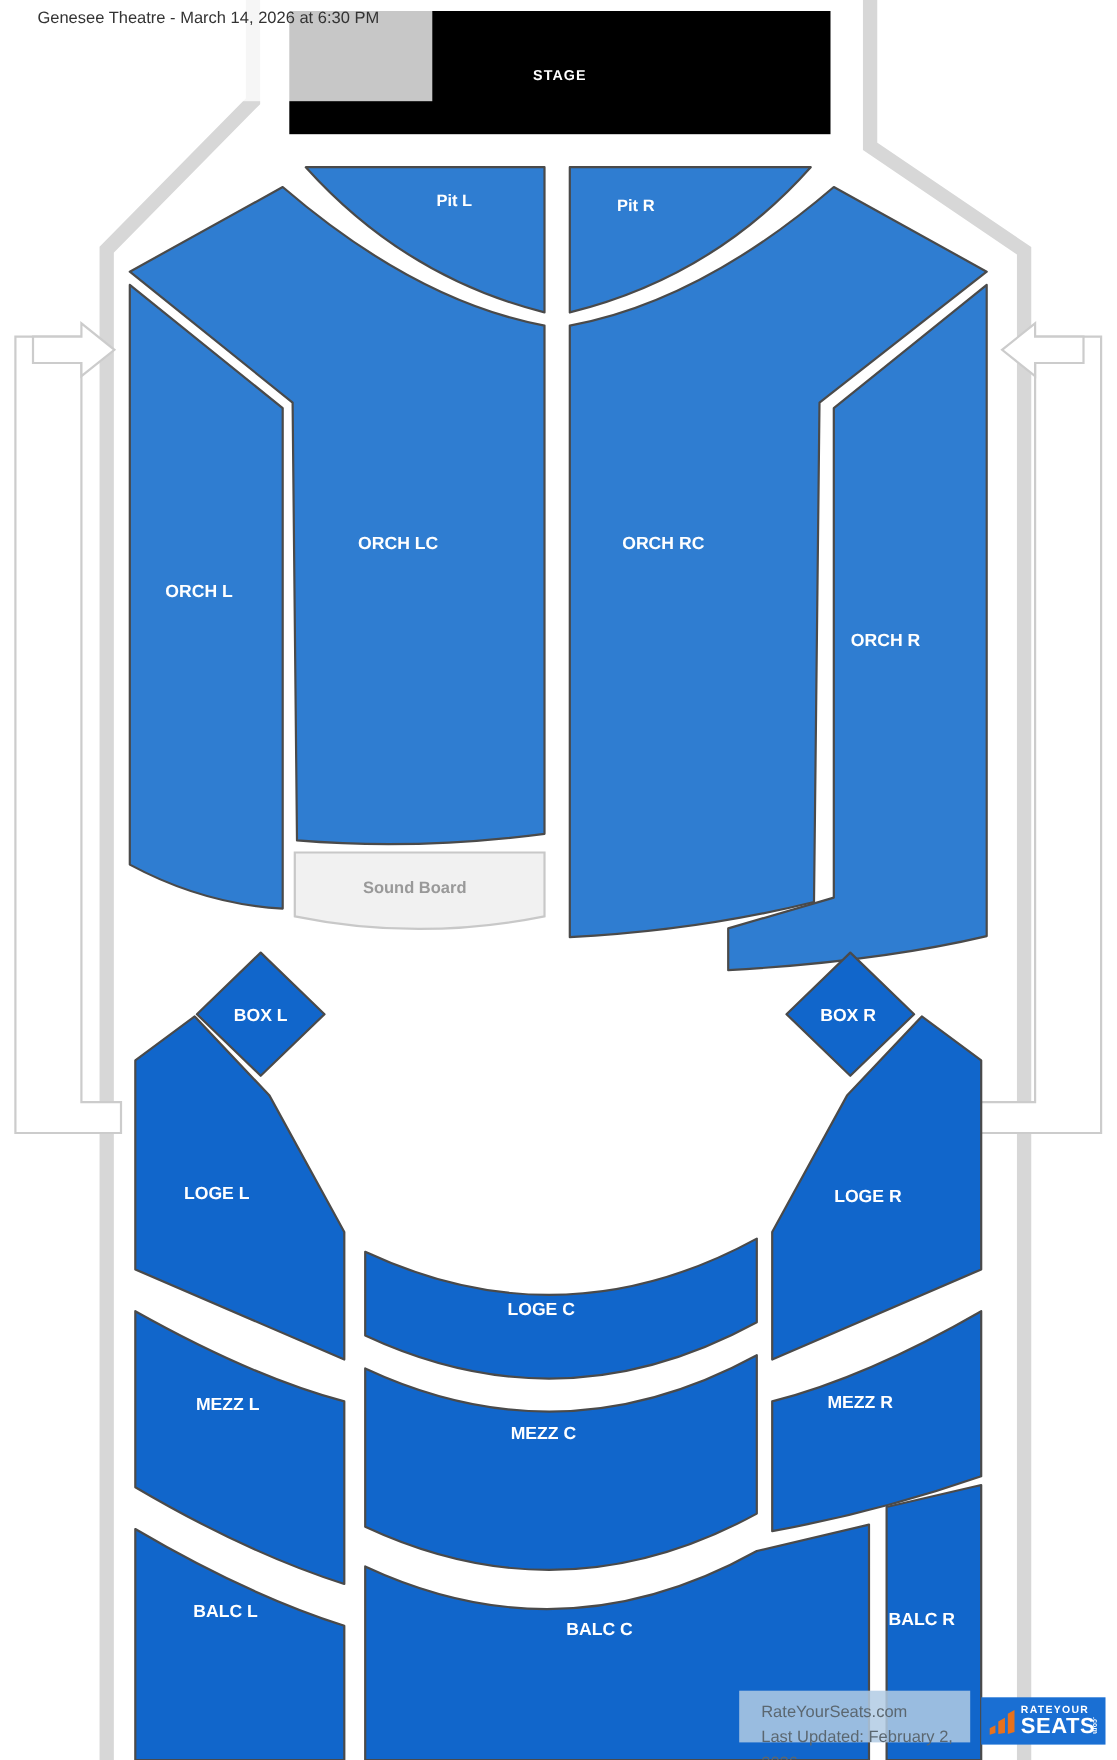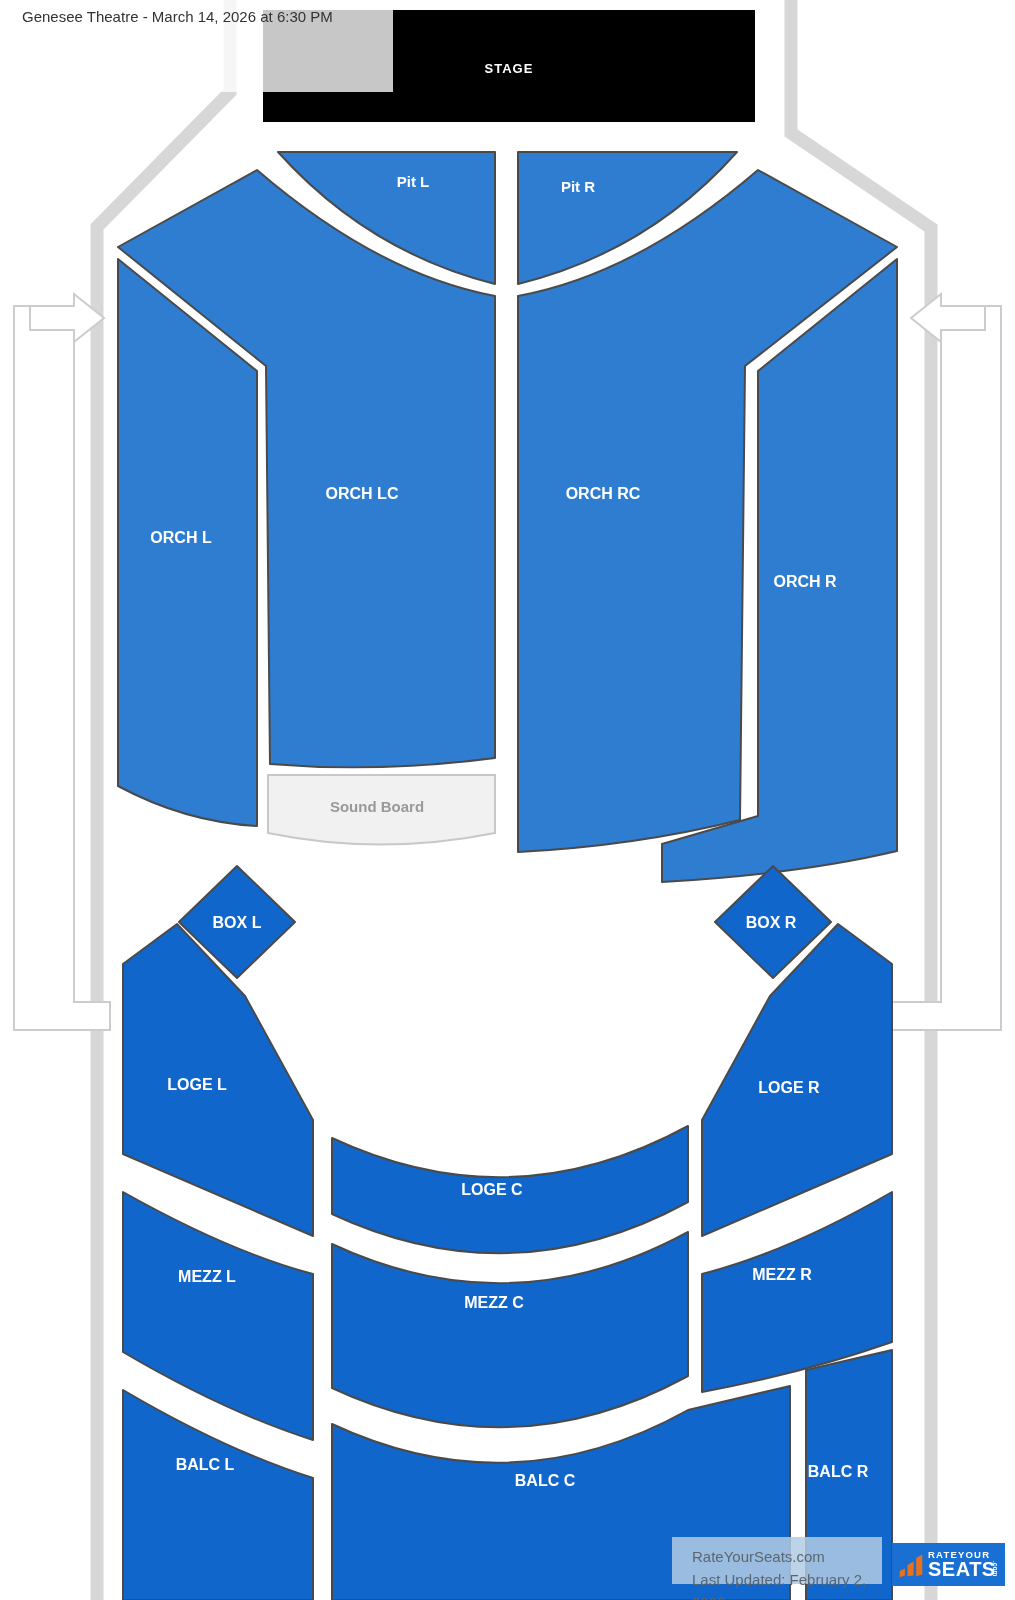--- a/index.html
+++ b/index.html
@@ -17,21 +17,21 @@
   .sec.lower{fill:var(--section-secondary);}
   .soundboard{fill:var(--soundboard-bg);stroke:var(--soundboard-border);stroke-width:2;}
   .sec-label{fill:var(--label-text);font-size:16px;font-weight:700;text-anchor:middle;}
   .sec-label.small{font-size:15px;}
   .sb-label{fill:var(--soundboard-text);font-size:15px;font-weight:700;text-anchor:middle;}
 
   .title-card{position:absolute;left:0;top:0;width:393px;height:92px;
               background:rgba(255,255,255,0.78);}
   .title-card .title{margin:12px 0 0 22px;font-size:17.5px;font-weight:700;
                      color:var(--title-text);}
-  .title-card .subtitle{margin:8px 0 0 22px;font-size:15px;color:var(--subtitle-text);}
+  .title-card .subtitle{margin:8px 0 0 34px;font-size:15px;color:var(--subtitle-text);}
 
   .attribution{position:absolute;left:672px;top:1537px;width:210px;height:47px;
                background:rgba(178,203,228,0.85);color:var(--footer-text);
                font-size:15px;line-height:23px;padding:8px 0 0 20px;box-sizing:border-box;}
 
   .rys-logo{position:absolute;left:892px;top:1543px;width:113px;height:43px;
             background:var(--logo-bg);display:flex;align-items:center;
             padding:0 4px 0 6px;box-sizing:border-box;cursor:pointer;}
   .logo-icon{position:static;width:26px;height:28px;flex:0 0 auto;}
   .logo-text{margin-left:4px;color:#fff;line-height:1;}

